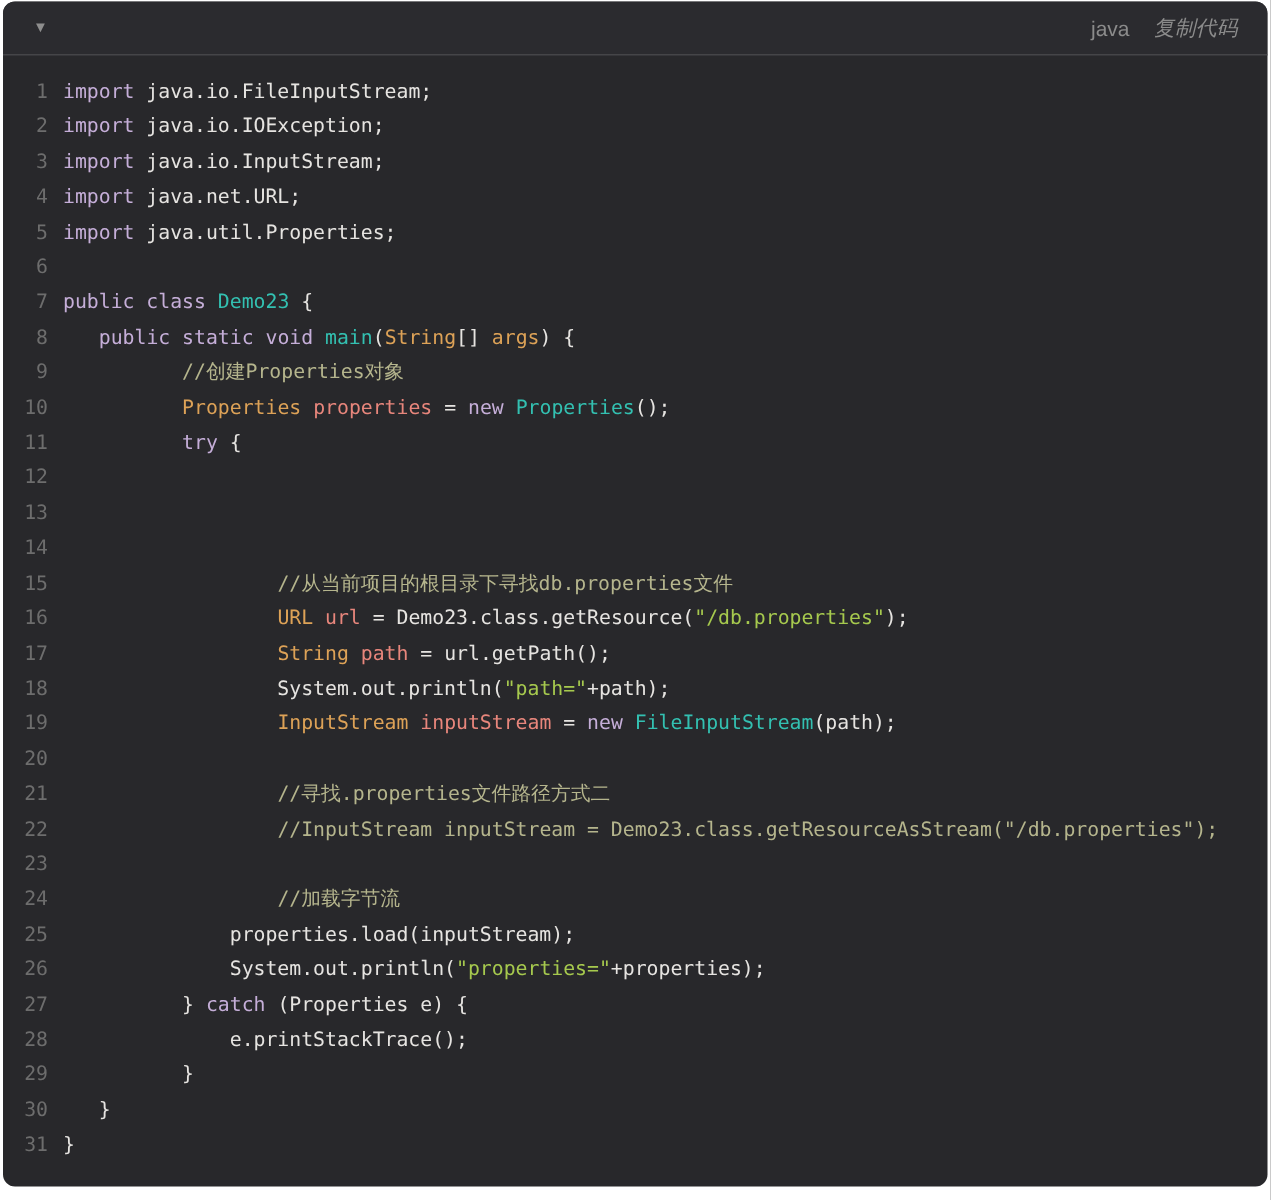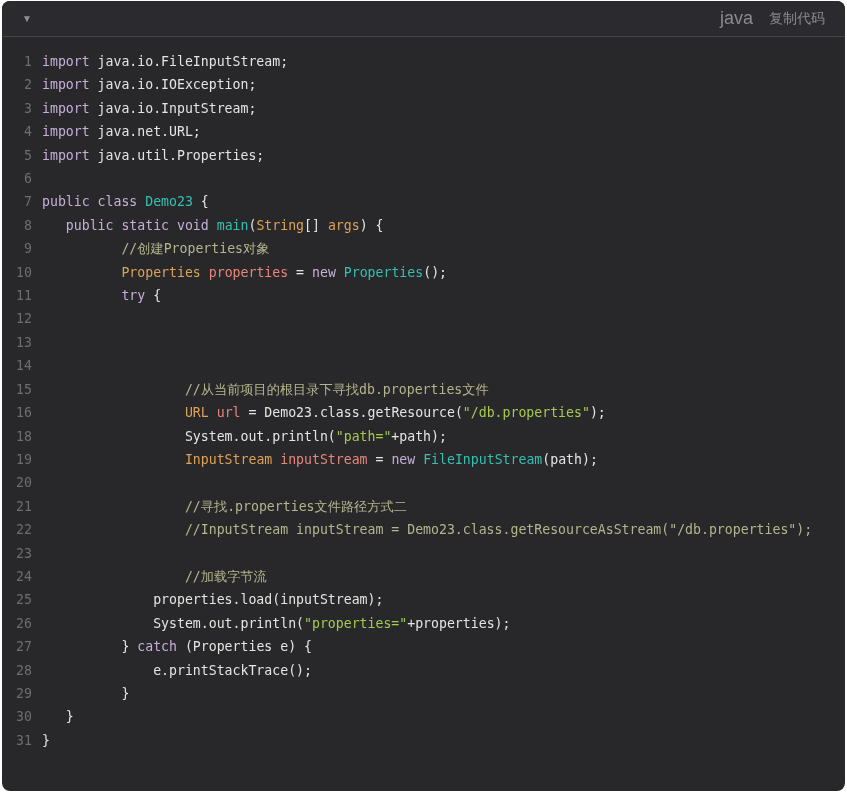--- a/index.html
+++ b/index.html
@@ -38,30 +38,31 @@
     user-select: none;
   }
   .header-right {
     margin-left: auto;
     display: flex;
     align-items: center;
     gap: 16px;
   }
   .lang-label {
     color: var(--header-text, #8b8b8b);
-    font-size: 18px;
+    font-size: 14px;
   }
   .copy-btn {
     color: var(--header-text, #8b8b8b);
     font-size: 14px;
     cursor: pointer;
     background: none;
     border: none;
     padding: 0;
     font-family: "Liberation Sans", sans-serif;
+    font-style: italic;
   }
   .code-content {
     padding: 13px 0 16px 0;
   }
   .line {
     display: flex;
     line-height: 23.4px;
     font-family: "DejaVu Sans Mono", "Liberation Mono", monospace;
     font-size: 13.2px;
     white-space: pre;
@@ -105,20 +106,21 @@
       <div class="line"><span class="ln">7</span><span class="lc"><span class="tok-kw">public class</span><span class="tok-pl"> </span><span class="tok-fn">Demo23</span><span class="tok-pl"> {</span></span></div>
       <div class="line"><span class="ln">8</span><span class="lc"><span class="tok-pl">   </span><span class="tok-kw">public static void</span><span class="tok-pl"> </span><span class="tok-fn">main</span><span class="tok-pl">(</span><span class="tok-ty">String</span><span class="tok-pl">[] </span><span class="tok-ty">args</span><span class="tok-pl">) {</span></span></div>
       <div class="line"><span class="ln">9</span><span class="lc"><span class="tok-pl">          </span><span class="tok-cm">//创建Properties对象</span></span></div>
       <div class="line"><span class="ln">10</span><span class="lc"><span class="tok-pl">          </span><span class="tok-ty">Properties</span><span class="tok-pl"> </span><span class="tok-va">properties</span><span class="tok-pl"> = </span><span class="tok-kw">new</span><span class="tok-pl"> </span><span class="tok-fn">Properties</span><span class="tok-pl">();</span></span></div>
       <div class="line"><span class="ln">11</span><span class="lc"><span class="tok-pl">          </span><span class="tok-kw">try</span><span class="tok-pl"> {</span></span></div>
       <div class="line"><span class="ln">12</span></div>
       <div class="line"><span class="ln">13</span><span class="lc"></span></div>
       <div class="line"><span class="ln">14</span></div>
       <div class="line"><span class="ln">15</span><span class="lc"><span class="tok-pl">                  </span><span class="tok-cm">//从当前项目的根目录下寻找db.properties文件</span></span></div>
       <div class="line"><span class="ln">16</span><span class="lc"><span class="tok-pl">                  </span><span class="tok-ty">URL</span><span class="tok-pl"> </span><span class="tok-va">url</span><span class="tok-pl"> = Demo23.class.getResource(</span><span class="tok-st">"/db.properties"</span><span class="tok-pl">);</span></span></div>
+      <div class="line"><span class="ln">17</span><span class="lc"><span class="tok-pl">                  </span><span class="tok-ty">String</span><span class="tok-pl"> </span><span class="tok-va">path</span><span class="tok-pl"> = url.getPath();</span></span></div>
       <div class="line"><span class="ln">18</span><span class="lc"><span class="tok-pl">                  System.out.println(</span><span class="tok-st">"path="</span><span class="tok-pl">+path);</span></span></div>
       <div class="line"><span class="ln">19</span><span class="lc"><span class="tok-pl">                  </span><span class="tok-ty">InputStream</span><span class="tok-pl"> </span><span class="tok-va">inputStream</span><span class="tok-pl"> = </span><span class="tok-kw">new</span><span class="tok-pl"> </span><span class="tok-fn">FileInputStream</span><span class="tok-pl">(path);</span></span></div>
       <div class="line"><span class="ln">20</span><span class="lc"></span></div>
       <div class="line"><span class="ln">21</span><span class="lc"><span class="tok-pl">                  </span><span class="tok-cm">//寻找.properties文件路径方式二</span></span></div>
       <div class="line"><span class="ln">22</span><span class="lc"><span class="tok-pl">                  </span><span class="tok-cm">//InputStream inputStream = Demo23.class.getResourceAsStream("/db.properties");</span></span></div>
       <div class="line"><span class="ln">23</span><span class="lc"></span></div>
       <div class="line"><span class="ln">24</span><span class="lc"><span class="tok-pl">                  </span><span class="tok-cm">//加载字节流</span></span></div>
       <div class="line"><span class="ln">25</span><span class="lc"><span class="tok-pl">              properties.load(inputStream);</span></span></div>
       <div class="line"><span class="ln">26</span><span class="lc"><span class="tok-pl">              System.out.println(</span><span class="tok-st">"properties="</span><span class="tok-pl">+properties);</span></span></div>
       <div class="line"><span class="ln">27</span><span class="lc"><span class="tok-pl">          } </span><span class="tok-kw">catch</span><span class="tok-pl"> (Properties e) {</span></span></div>

